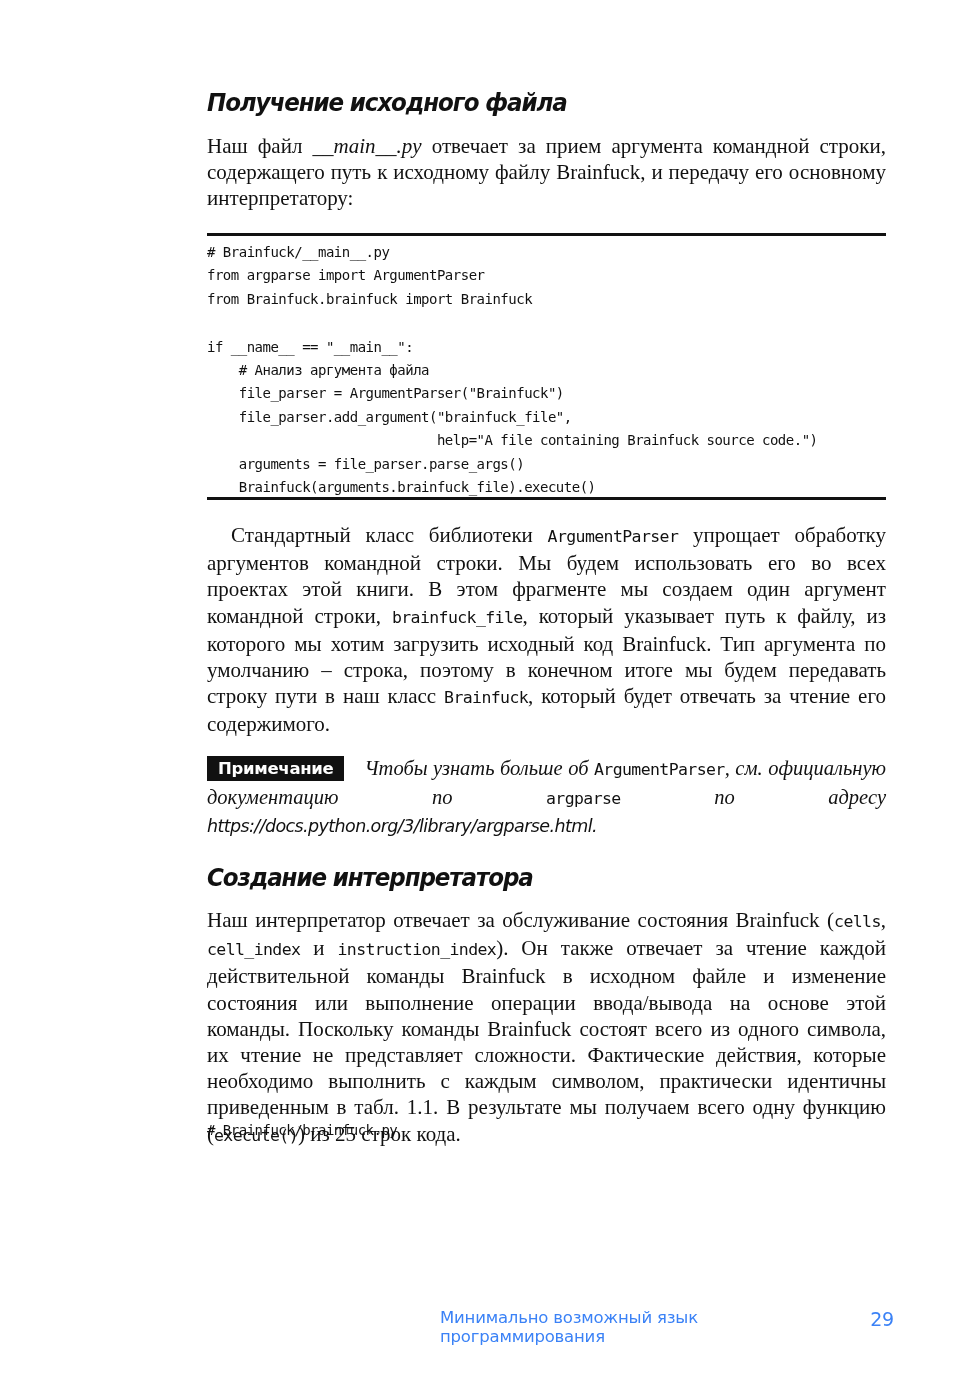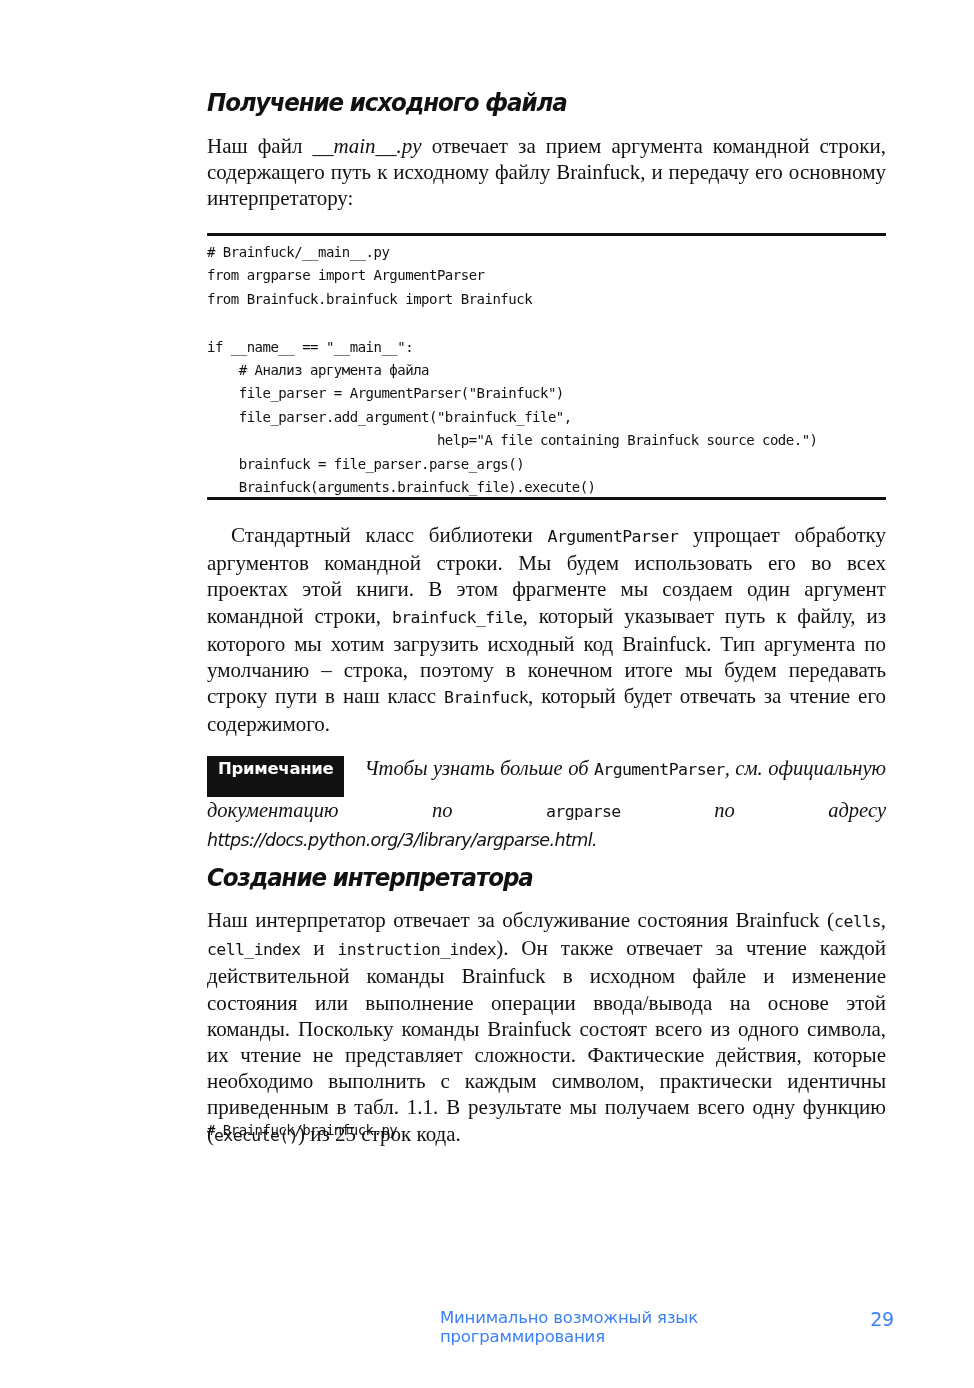--- a/index.html
+++ b/index.html
@@ -22,21 +22,21 @@
   .rule { position: absolute; left: 0; width: 679px; height: 2.5px; background: #111; }
   .code {
     position: absolute; left: 0; width: 679px; margin: 0;
     font-family: "DejaVu Sans Mono", monospace; font-size: 14px; line-height: 23.4px;
     letter-spacing: -0.5px; color: #111; white-space: pre;
   }
   .note { position: absolute; left: 0; width: 679px; font-family: "Liberation Serif", serif; font-size: 20.5px; line-height: 26.5px; text-align: justify; }
   .note .badge {
     display: inline-block; background: #111; color: #fff;
     font-family: "DejaVu Sans", sans-serif; font-weight: bold; font-size: 16.5px;
-    padding: 0 11px; height: 41px; line-height: 25px; margin-right: 20px; vertical-align: 1px;
+    padding: 0 11px; height: 25px; line-height: 25px; margin-right: 20px; vertical-align: 1px;
     letter-spacing: -0.3px;
   }
   .note .nit { font-style: italic; }
   .note .url { font-family: "DejaVu Sans", sans-serif; font-style: italic; font-size: 17.5px; letter-spacing: -0.6px; margin-top: 28px; }
   .footer {
     position: absolute; left: 432px; top: 1308px; width: 454px; height: 26px;
     font-family: "DejaVu Sans", sans-serif; font-size: 16.5px; color: #3b82f6; letter-spacing: -0.2px;
     display: flex; justify-content: flex-end;  margin-left: 8px;
   }
   .footer .pgnum { font-weight: normal; font-size: 19px; margin-left: 20px; }
@@ -53,21 +53,21 @@
   <div class="rule" style="top:233px;"></div>
   <pre class="code" style="top:241px;"><span># Brainfuck/__main__.py</span>
 <span>from argparse import ArgumentParser</span>
 <span>from Brainfuck.brainfuck import Brainfuck</span>
 <span style="display:inline-block;height:17px;"></span>
 <span>if __name__ == "__main__":</span>
 <span>    # Анализ аргумента файла</span>
 <span>    file_parser = ArgumentParser("Brainfuck")</span>
 <span>    file_parser.add_argument("brainfuck_file",</span>
 <span>                             help="A file containing Brainfuck source code.")</span>
-<span>    brainfuck = file_parser.parse_args()</span>
+<span>    arguments = file_parser.parse_args()</span>
 <span>    Brainfuck(arguments.brainfuck_file).execute()</span></pre>
   <div class="rule" style="top:497px;"></div>
 
   <div class="para" style="top:522px;"><span class="indent"></span><span>Стандартный класс библиотеки </span><span class="mono">ArgumentParser</span><span> упрощает обработку аргументов командной строки. Мы будем использовать его во всех проектах этой книги. В этом фрагменте мы создаем один аргумент командной строки, </span><span class="mono">brainfuck_file</span><span>, который указывает путь к файлу, из которого мы хотим загрузить исходный код Brainfuck. Тип аргумента по умолчанию – строка, поэтому в конечном итоге мы будем передавать строку пути в наш класс </span><span class="mono">Brainfuck</span><span>, который будет отвечать за чтение его содержимого.</span></div>
 
   <div class="note" style="top:755px;"><span class="badge">Примечание</span><span class="nit">Чтобы узнать больше об </span><span class="mono">ArgumentParser</span><span class="nit">, см. официальную документацию по </span><span class="mono">argparse</span><span class="nit"> по адресу </span><span class="url">https://docs.python.org/3/library/argparse.html</span><span class="url">.</span></div>
 
   <div class="h2" style="top:863px;">Создание интерпретатора</div>
 
   <div class="para" style="top:907px;"><span>Наш интерпретатор отвечает за обслуживание состояния Brainfuck (</span><span class="mono">cells</span><span>, </span><span class="mono">cell_index</span><span> и </span><span class="mono">instruction_index</span><span>). Он также отвечает за чтение каждой действительной команды Brainfuck в исходном файле и изменение состояния или выполнение операции ввода/вывода на основе этой команды. Поскольку команды Brainfuck состоят всего из одного символа, их чтение не представляет сложности. Фактические действия, которые необходимо выполнить с каждым символом, практически идентичны приведенным в табл. 1.1. В результате мы получаем всего одну функцию (</span><span class="mono">execute()</span><span>) из 25 строк кода.</span></div>

